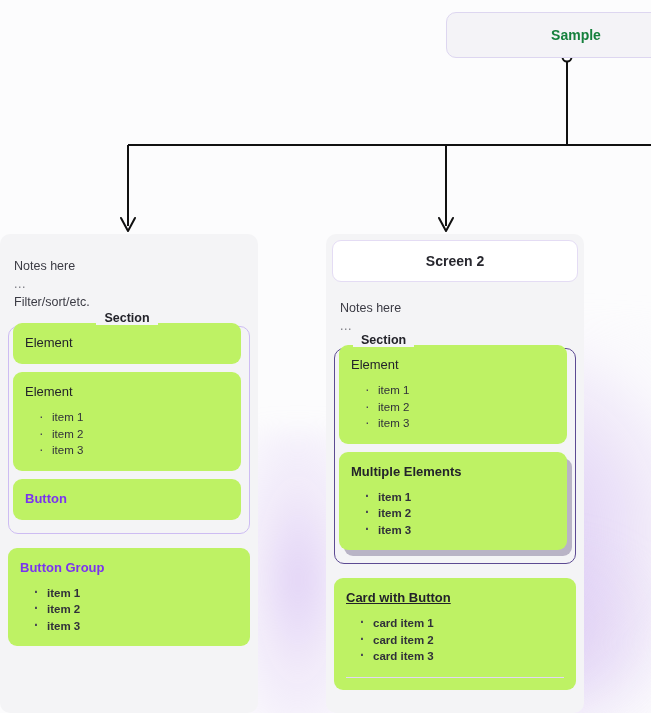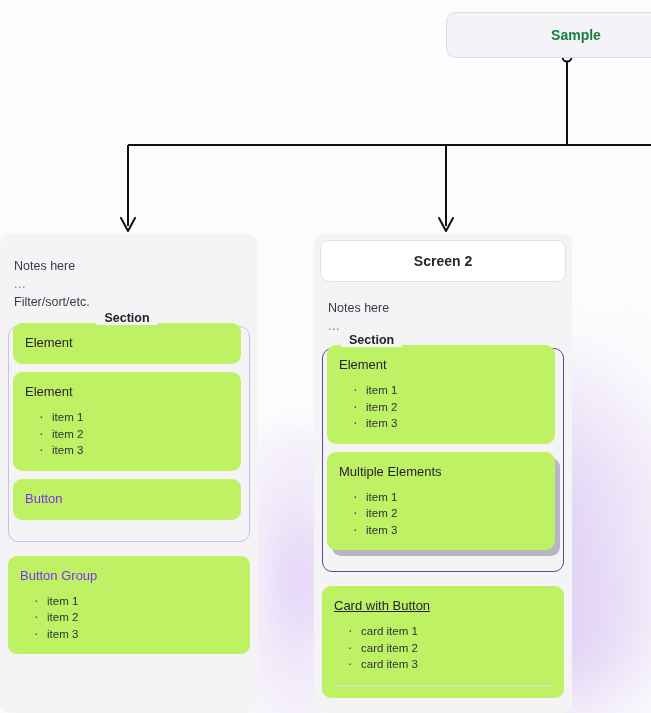--- a/index.html
+++ b/index.html
@@ -95,21 +95,21 @@
     position: absolute;
     top: 234px;
     width: 258px;
     background: #f4f4f6;
     border-radius: 10px;
     padding: 6px 6px 0 6px;
     z-index: 2;
     overflow: hidden;
   }
   #panel-screen-1 { left: 0px;   height: 479px; }
-  #panel-screen-2 { left: 314px; height: 479px; }
+  #panel-screen-2 { left: 326px; height: 479px; }
 
   .panel-title-card {
     height: 42px;
     border: 1px solid #e4dcf4;
     border-radius: 9px;
     background: #ffffff;
     display: flex;
     align-items: center;
     justify-content: center;
   }
@@ -166,21 +166,21 @@
     line-height: 14px;
   }
 
   
   .card {
     background: #bef264;
     border-radius: 9px;
     padding: 11px 12px 12px 12px;
     margin-bottom: 8px;
   }
-  .card:last-child { margin-bottom: 12px; }
+  .card:last-child { margin-bottom: 4px; font-weight: bold; }
 
   .card-stacked {
     position: relative;
     box-shadow: 5px 6px 0 0 #b9b4c6;
   }
 
   .card-title {
     font-size: 13px;
     color: #23232a;
     line-height: 18px;

